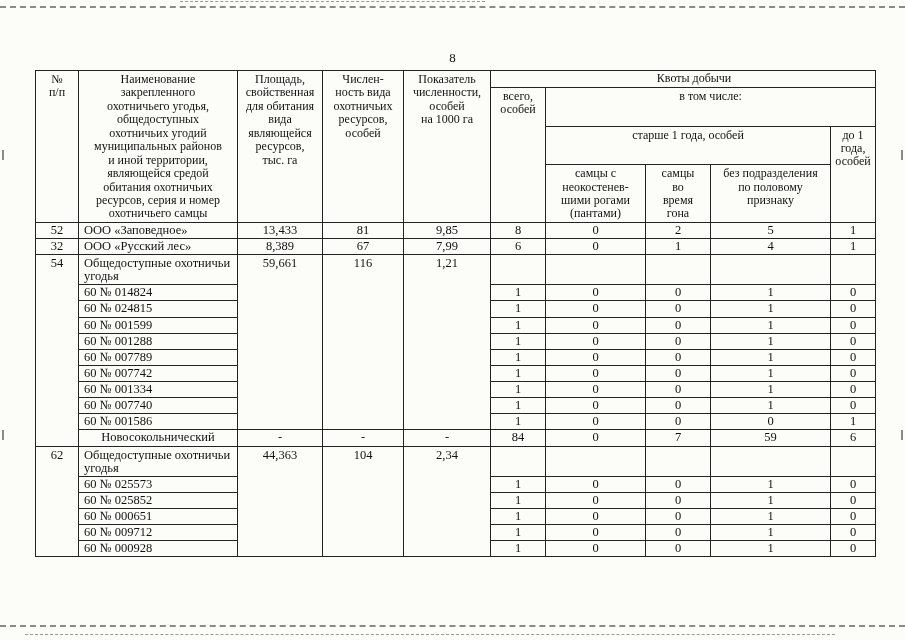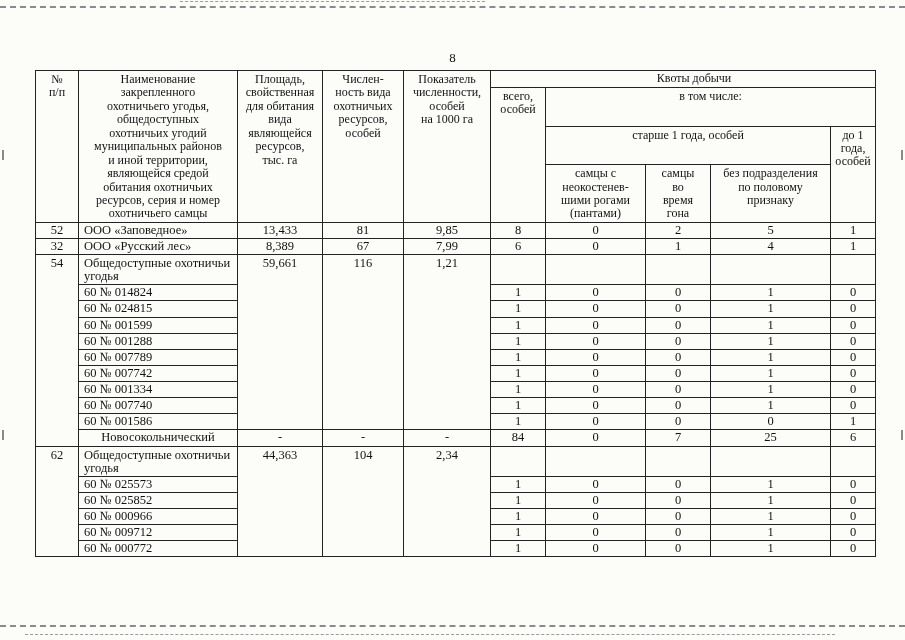--- a/index.html
+++ b/index.html
@@ -262,21 +262,21 @@
           <td class="c-center">1</td>
         </tr>
         <tr>
           <td class="c-center">Новосокольнический</td>
           <td class="c-center">-</td>
           <td class="c-center">-</td>
           <td class="c-center">-</td>
           <td class="c-center">84</td>
           <td class="c-center">0</td>
           <td class="c-center">7</td>
-          <td class="c-center">25</td>
+          <td class="c-center">59</td>
           <td class="c-center">6</td>
         </tr>
         <tr>
           <td class="c-center c-top" rowspan="6">62</td>
           <td class="c-left c-top">Общедоступные охотничьи угодья</td>
           <td class="c-center c-top" rowspan="6">44,363</td>
           <td class="c-center c-top" rowspan="6">104</td>
           <td class="c-center c-top" rowspan="6">2,34</td>
           <td class="c-center"></td>
           <td class="c-center"></td>
@@ -294,37 +294,37 @@
         </tr>
         <tr>
           <td class="c-left">60 № 025852</td>
           <td class="c-center">1</td>
           <td class="c-center">0</td>
           <td class="c-center">0</td>
           <td class="c-center">1</td>
           <td class="c-center">0</td>
         </tr>
         <tr>
-          <td class="c-left">60 № 000966</td>
+          <td class="c-left">60 № 000651</td>
           <td class="c-center">1</td>
           <td class="c-center">0</td>
           <td class="c-center">0</td>
           <td class="c-center">1</td>
           <td class="c-center">0</td>
         </tr>
         <tr>
           <td class="c-left">60 № 009712</td>
           <td class="c-center">1</td>
           <td class="c-center">0</td>
           <td class="c-center">0</td>
           <td class="c-center">1</td>
           <td class="c-center">0</td>
         </tr>
         <tr>
-          <td class="c-left">60 № 000772</td>
+          <td class="c-left">60 № 000928</td>
           <td class="c-center">1</td>
           <td class="c-center">0</td>
           <td class="c-center">0</td>
           <td class="c-center">1</td>
           <td class="c-center">0</td>
         </tr>
       </tbody>
   </table>
 
 </div>

